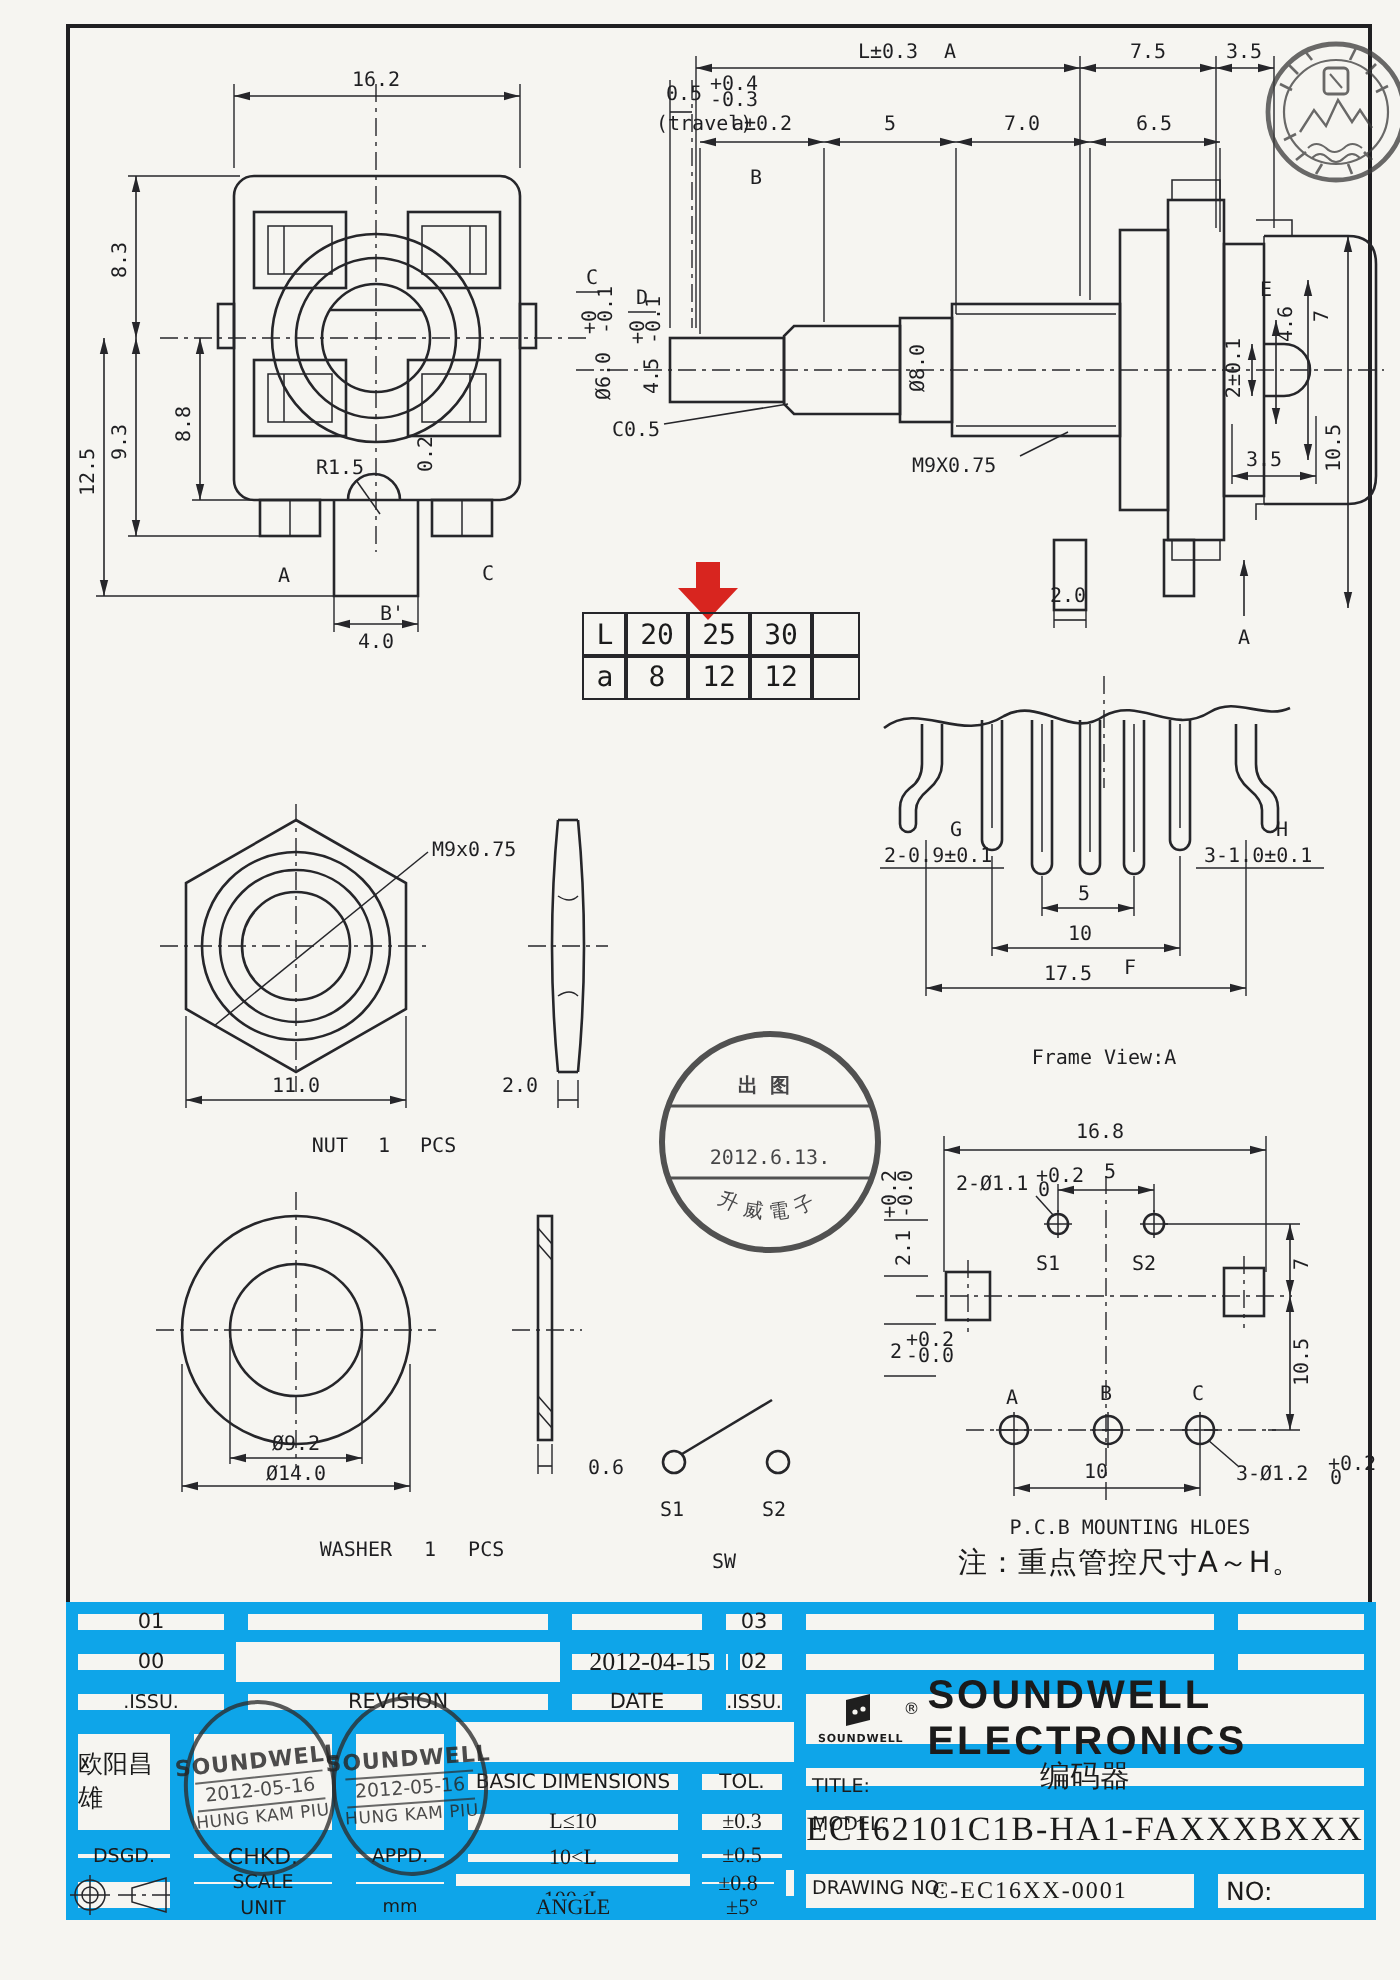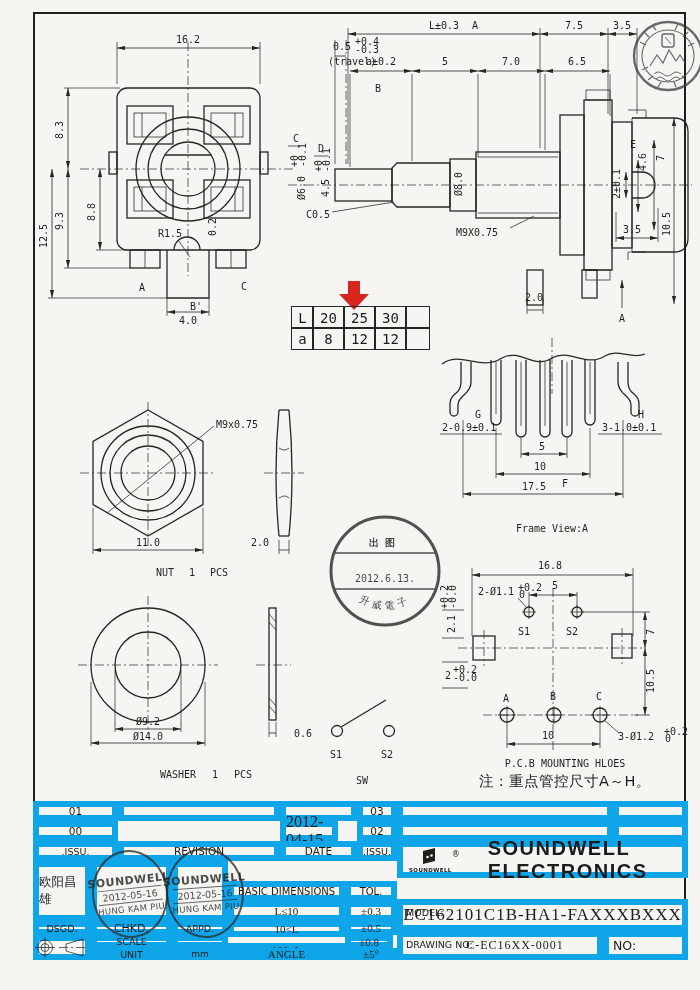--- a/index.html
+++ b/index.html
@@ -20,21 +20,21 @@
   .latable div{border:1.2px solid #26262a;margin:-0.6px;display:flex;align-items:center;justify-content:center;
     font-family:"DejaVu Sans Mono",monospace;font-size:14px;}
   
   .note{position:absolute;left:479px;top:772px;width:216px;font-size:14.5px;letter-spacing:.5px;}
   
   .tb{position:absolute;left:33px;top:801px;width:655px;height:159px;}
   .c{position:absolute;border:6px solid #0ea5e9;box-sizing:border-box;display:flex;
      align-items:center;justify-content:center;font-size:10.5px;background:transparent;}
   .c.left{justify-content:flex-start;padding-left:4px;}
   .serif{font-family:"Liberation Serif",serif;}
-  .companyname{font-family:"Liberation Sans",sans-serif;font-weight:bold;font-size:20px;letter-spacing:1.5px;margin-left:24px;}
+  .companyname{font-family:"Liberation Sans",sans-serif;font-weight:bold;font-size:20px;letter-spacing:1.5px;}
   .bigval{font-family:"Liberation Serif",serif;font-size:17px;letter-spacing:1px;}
   .stamp{position:absolute;border:2.5px solid rgba(43,43,43,.78);border-radius:50%;
      display:flex;flex-direction:column;align-items:center;justify-content:center;
      color:rgba(38,38,38,.82);background:transparent;z-index:5;}
   .stamp .b{font-weight:bold;font-size:11px;letter-spacing:.5px;}
   .stamp .m{font-size:9.5px;border-top:1.5px solid rgba(43,43,43,.7);border-bottom:1.5px solid rgba(43,43,43,.7);
      padding:1px 4px;margin:1px 0;}
   .stamp .s{font-size:8.5px;letter-spacing:.3px;}
   .lbl-sm{position:absolute;left:3px;top:2px;font-size:9.5px;}
 </style>
@@ -442,21 +442,21 @@
 
   <div class="tb">
 
     <div class="c" style="left:0;top:0;width:85px;height:20px">01</div>
     <div class="c" style="left:85px;top:0;width:162px;height:20px"></div>
     <div class="c" style="left:247px;top:0;width:77px;height:20px"></div>
     <div class="c" style="left:324px;top:0;width:40px;height:20px">03</div>
     <div class="c" style="left:364px;top:0;width:216px;height:20px"></div>
     <div class="c" style="left:580px;top:0;width:75px;height:20px"></div>
     <div class="c" style="left:0;top:20px;width:85px;height:20px">00</div>
-    <div class="c serif" style="left:247px;top:20px;width:58px;height:20px;font-size:16px">2012-04-15</div>
+    <div class="c serif" style="left:247px;top:20px;width:90px;height:20px;font-size:13px">2012-04-15</div>
     <div class="c" style="left:324px;top:20px;width:40px;height:20px">02</div>
     <div class="c" style="left:364px;top:20px;width:216px;height:20px"></div>
     <div class="c" style="left:580px;top:20px;width:75px;height:20px"></div>
     <div class="c" style="left:0;top:40px;width:85px;height:20px;font-size:9.5px">.ISSU.</div>
     <div class="c" style="left:85px;top:40px;width:162px;height:20px">REVISION</div>
     <div class="c" style="left:247px;top:40px;width:77px;height:20px">DATE</div>
     <div class="c" style="left:324px;top:40px;width:40px;height:20px;font-size:9.5px">.ISSU.</div>
 
     <div class="c" style="left:0;top:60px;width:58px;height:60px;font-size:12.5px">欧阳昌雄</div>
     <div class="c" style="left:58px;top:60px;width:81px;height:60px"></div>
@@ -495,20 +495,24 @@
         <svg width="24" height="18" viewBox="0 0 24 18">
           <path d="M5,4 L17,1 V14 L5,17 Z" fill="#1f1f1f"></path>
           <circle cx="9.5" cy="10" r="1.3" fill="#f6f5f1"></circle>
             <circle cx="13.5" cy="8.5" r="1.3" fill="#f6f5f1"></circle>
         </svg>
         <div style="font-size:5.5px;letter-spacing:.4px;font-weight:bold">SOUNDWELL</div>
       </div>
       <span style="font-size:8px;margin:0 4px 10px 0">®</span>
       <div class="companyname">SOUNDWELL ELECTRONICS</div>
     </div>
+    <div class="c" style="left:364px;top:77px;width:291px;height:21px">
+      <span class="lbl-sm" style="top:4px">TITLE:</span>
+      <span style="font-size:15px">编码器</span>
+    </div>
     <div class="c" style="left:364px;top:98px;width:291px;height:32px">
       <span class="lbl-sm">MODEL:</span>
       <span class="bigval">EC162101C1B-HA1-FAXXXBXXX</span>
     </div>
     <div class="c" style="left:364px;top:130px;width:206px;height:29px">
       <span class="lbl-sm">DRAWING NO:</span>
       <span class="bigval" style="font-size:12px;margin-left:30px">C-EC16XX-0001</span>
     </div>
     <div class="c left" style="left:570px;top:130px;width:85px;height:29px;font-size:12.5px">NO:</div>
 

